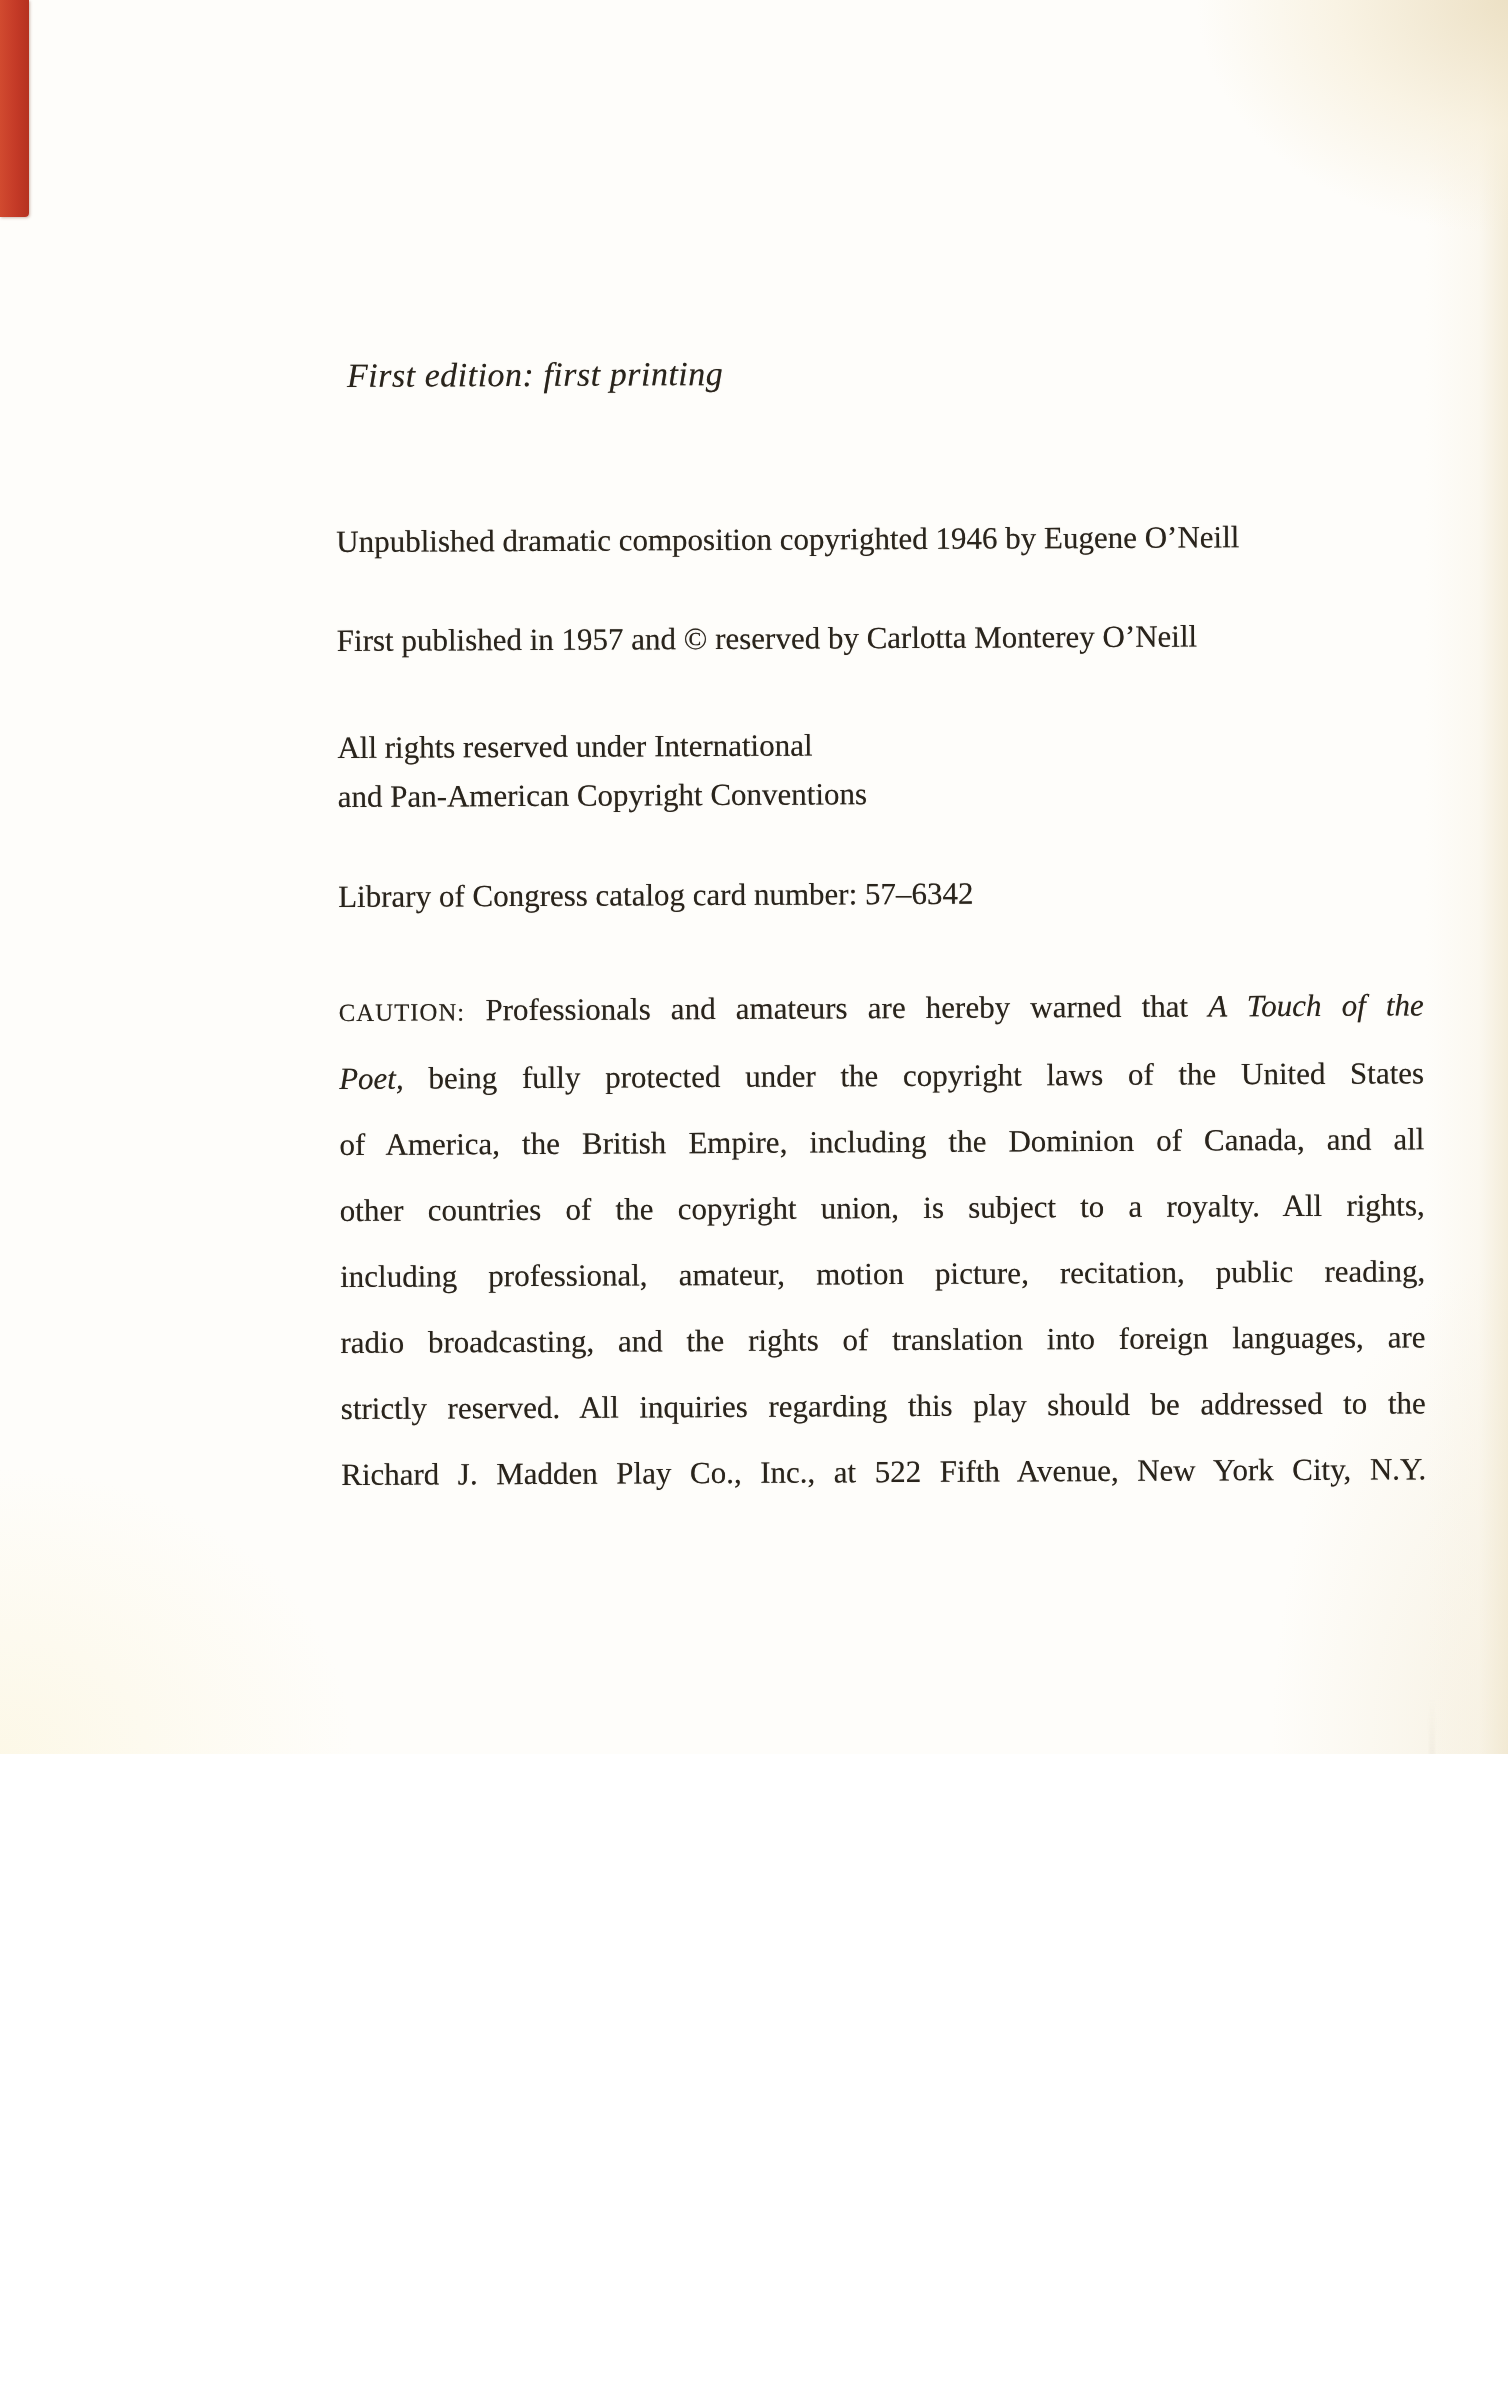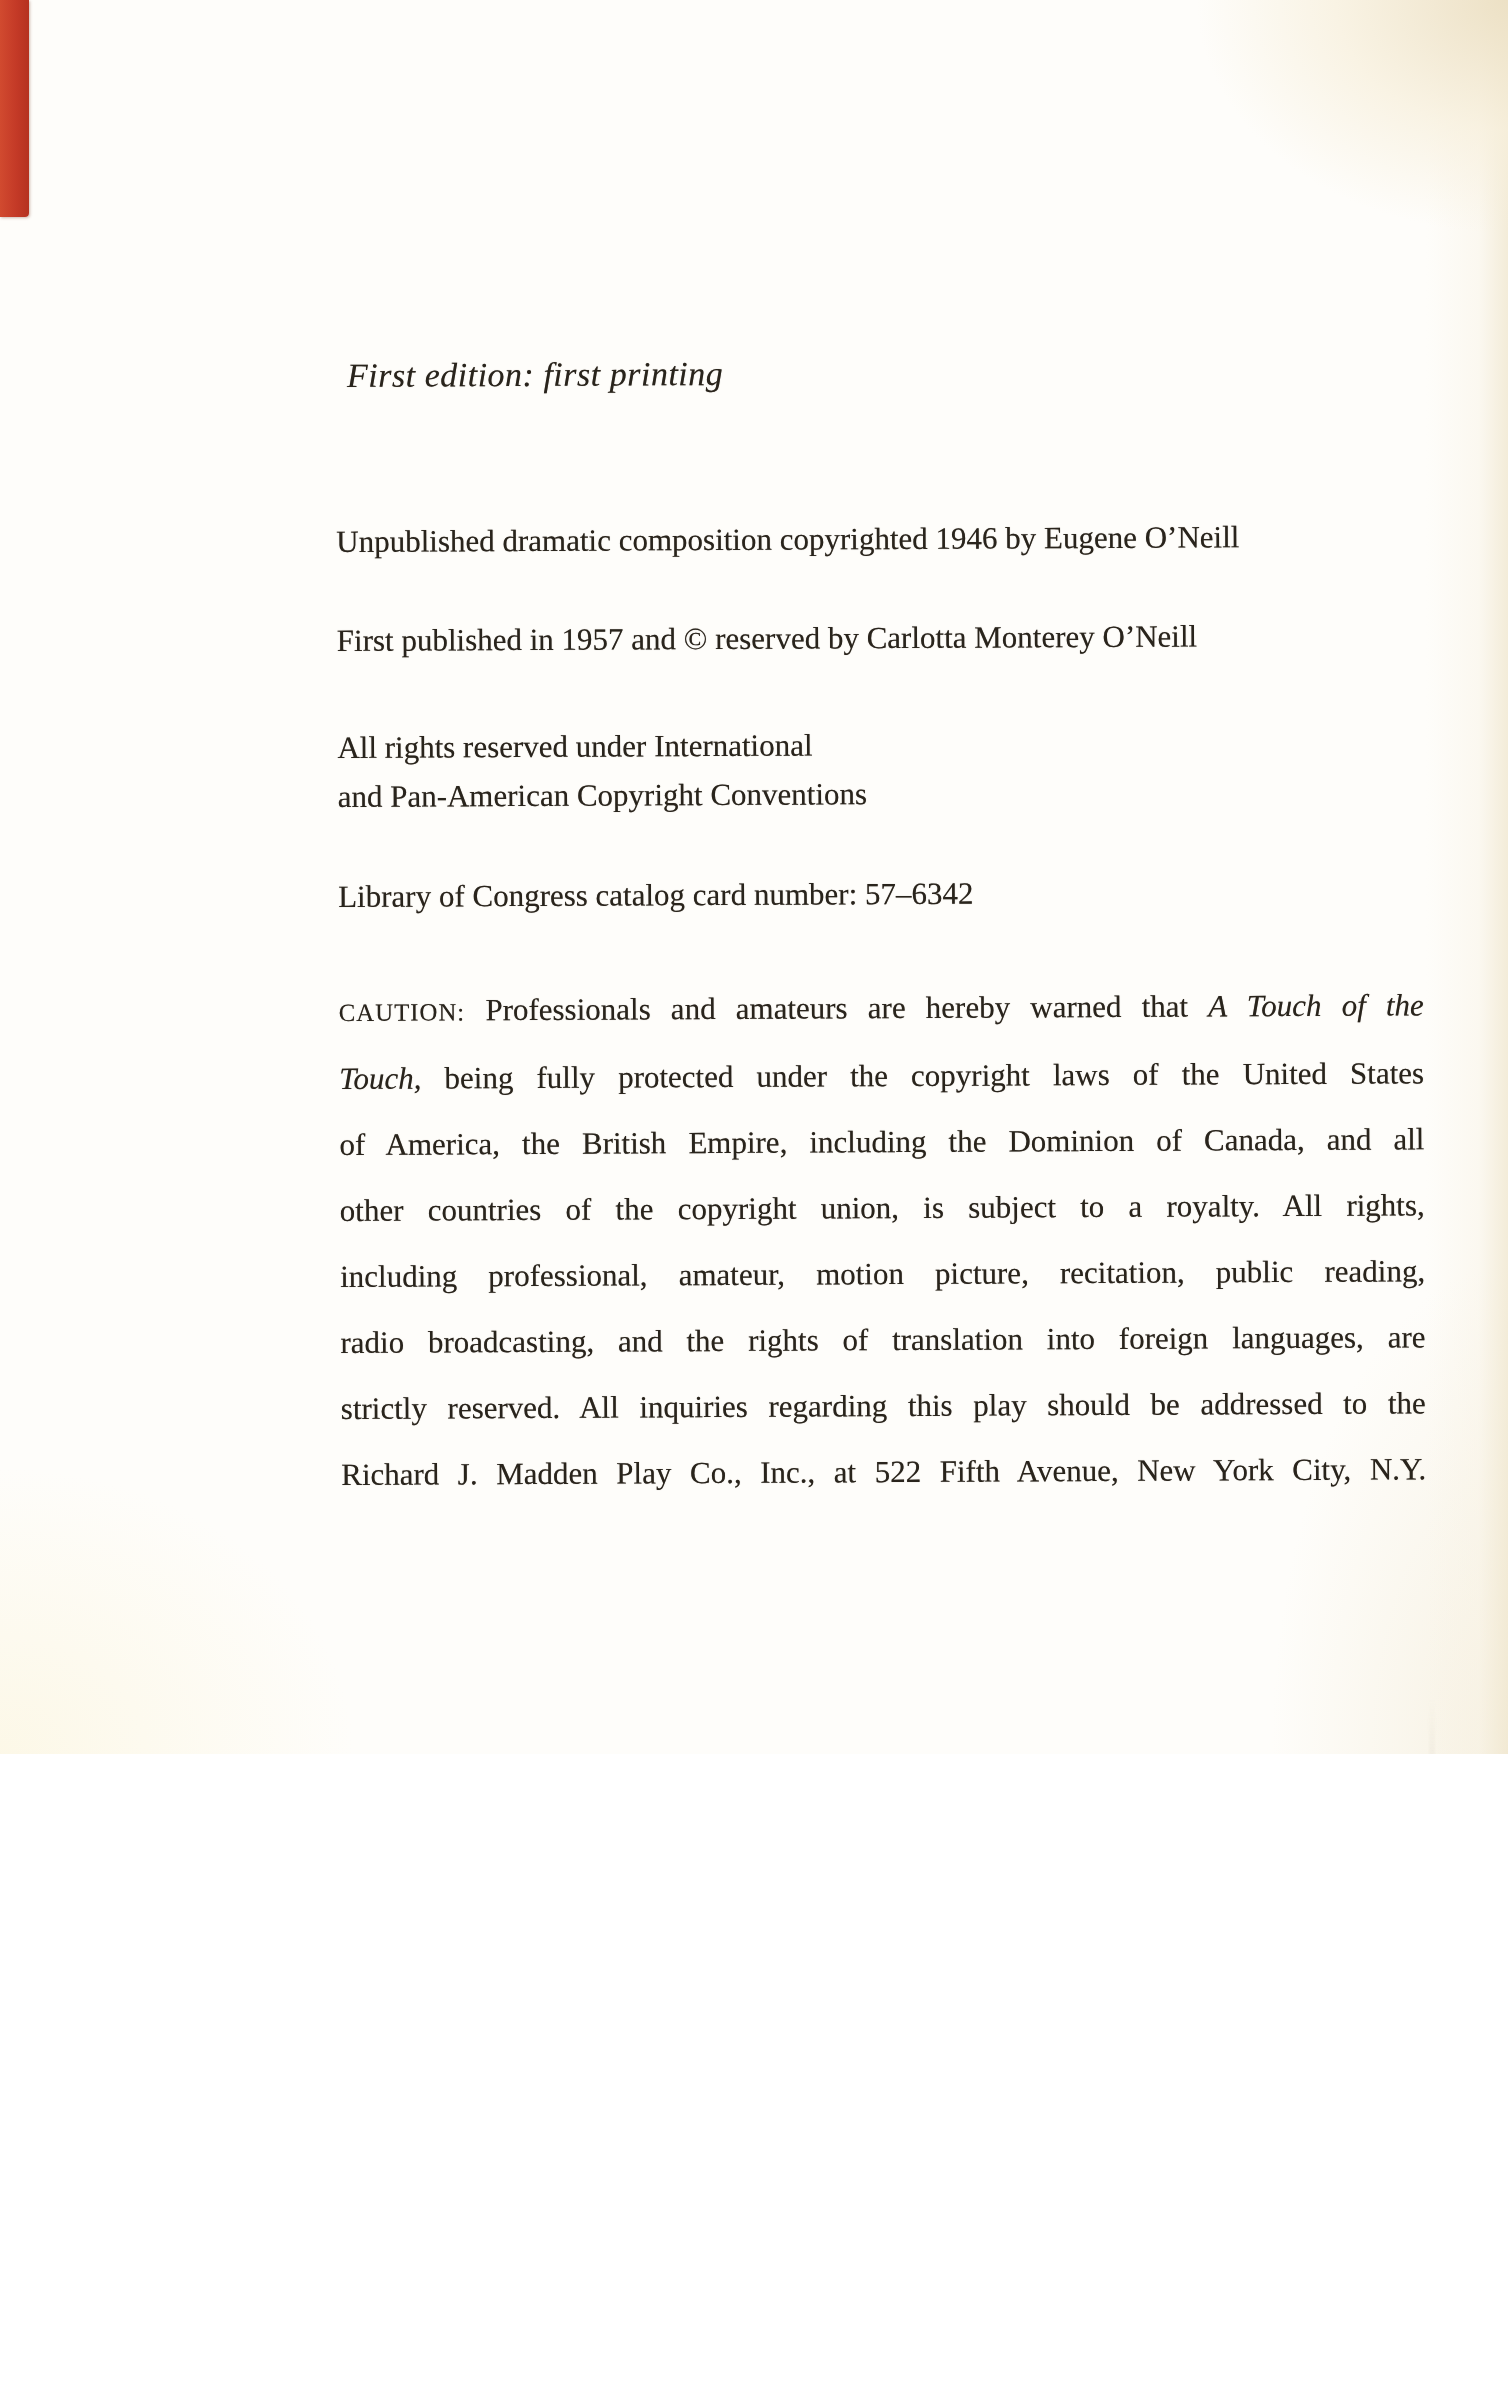--- a/index.html
+++ b/index.html
@@ -90,21 +90,21 @@
 
     <div class="line p-loc">Library of Congress catalog card number: 57–6342</div>
 
     <div class="caution">
       <div class="jline">
         <span class="smallcaps">CAUTION:</span>
         <span>Professionals and amateurs are hereby warned that</span>
         <span class="ital">A Touch of the</span>
       </div>
       <div class="jline">
-        <span class="ital">Touch,</span>
+        <span class="ital">Poet,</span>
         <span>being fully protected under the copyright laws of the United States</span>
       </div>
       <div class="jline">of America, the British Empire, including the Dominion of Canada, and all</div>
       <div class="jline">other countries of the copyright union, is subject to a royalty. All rights,</div>
       <div class="jline">including professional, amateur, motion picture, recitation, public reading,</div>
       <div class="jline">radio broadcasting, and the rights of translation into foreign languages, are</div>
       <div class="jline">strictly reserved. All inquiries regarding this play should be addressed to the</div>
       <div class="jline">Richard J. Madden Play Co., Inc., at 522 Fifth Avenue, New York City, N.Y.</div>
     </div>
 

